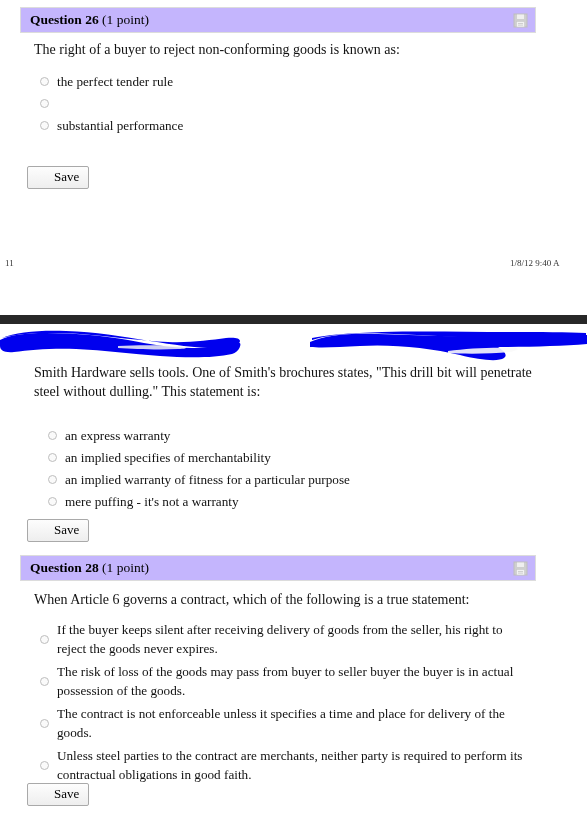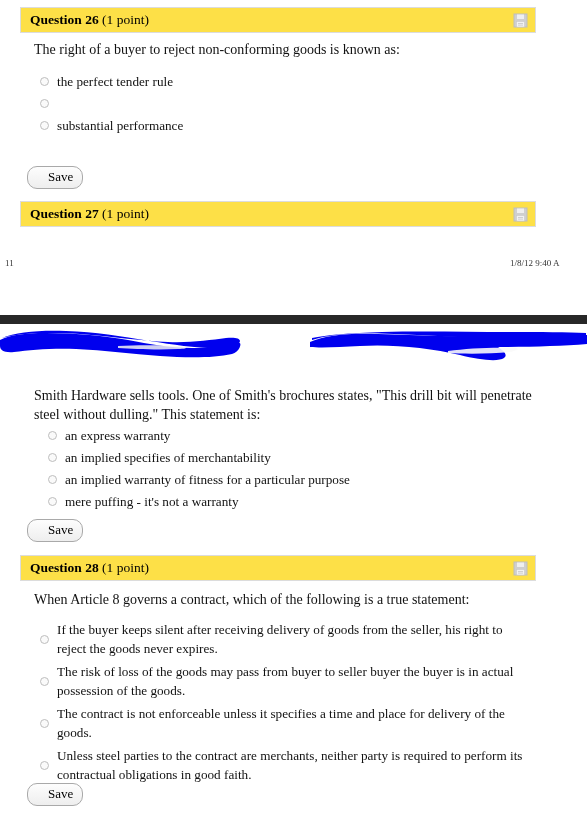--- a/index.html
+++ b/index.html
@@ -26,21 +26,21 @@
   }
 
   
   .q-header {
     position: absolute;
     left: 20px;
     width: 516px;
     height: 26px;
     box-sizing: border-box;
     border: 1px solid #dcdcdc;
-    background: #fde047;
+    background: #c4b5fd;
     display: flex;
     align-items: center;
     justify-content: space-between;
     padding: 0 7px 0 9px;
   }
   .q-title {
     font-size: 13.5px;
     line-height: 16px;
     white-space: nowrap;
   }
@@ -104,24 +104,24 @@
   
   .options.multi .option { margin-bottom: 4px; align-items: center; }
   .options.multi .opt-text { display: block; max-width: 478px; }
 
   
   .save-btn {
     position: absolute;
     font-family: "Liberation Serif", "DejaVu Serif", serif;
     font-size: 13px;
     line-height: 14px;
-    padding: 3px 9px 4px 20px;
+    padding: 3px 9px 4px 26px;
     background: linear-gradient(#fdfdfd, #eeeeee);
     border: 1px solid #a9a9a9;
-    border-radius: 10px;
+    border-radius: 2px;
     color: #000;
     cursor: pointer;
   }
 
   
   .footer-left, .footer-right {
     position: absolute;
     font-size: 9px;
     line-height: 11px;
     color: #333;
@@ -173,35 +173,20 @@
       <span class="radio"></span>
     </li>
     <li class="option">
       <span class="radio"></span>
       <span class="opt-text">substantial performance</span>
     </li>
   </ul>
 
   <button class="save-btn" style="left:27px; top:166px;">Save</button>
 
-  <div class="q-header" style="top:201px;">
-    <span class="q-title">
-      <span class="q-num">Question 27</span>
-      <span class="q-points">(1 point)</span>
-    </span>
-    <span class="disk-icon">
-      <svg width="15" height="15" viewBox="0 0 15 15" aria-hidden="true">
-        <rect x="1" y="1" width="13" height="13" fill="#cfcfcf" stroke="#bdbdbd" stroke-width="1"></rect>
-        <rect x="4" y="1.5" width="7" height="4.5" fill="#efefef"></rect>
-        <rect x="3.5" y="8.5" width="8" height="5.5" fill="#f2f2f2" stroke="#c8c8c8" stroke-width="0.6"></rect>
-        <rect x="5" y="10" width="5" height="1" fill="#cfcfcf"></rect>
-        <rect x="5" y="11.6" width="5" height="1" fill="#cfcfcf"></rect>
-      </svg>
-    </span>
-  </div>
 
   <div class="footer-left" style="left:5px; top:258px;">11</div>
   <div class="footer-right" style="left:510px; top:258px;">1/8/12 9:40 A</div>
 
   <div class="dark-bar" style="top:315px;"></div>
 
   <svg class="scribble" style="left:0px; top:328px;" width="250" height="32" aria-hidden="true">
     <path d="M0,12 C10,7 24,5 46,5 C78,5 104,8 128,12 C150,16 168,20 192,20
              C212,20 228,18 238,15 C243,13 240,24 232,26 C214,30 188,30 160,28
              C132,26 104,22 76,21 C52,20 30,22 14,24 C4,25 0,22 0,18 Z" fill="#0000ee"></path>
@@ -215,21 +200,21 @@
   <svg class="scribble" style="left:300px; top:326px;" width="287" height="38" aria-hidden="true">
     <path d="M10,16 C26,9 48,7 78,8 C120,9 160,11 208,11 C240,11 266,10 284,9
              L287,9 L287,18 C262,20 230,21 198,21 C204,25 208,29 204,32
              C198,36 180,34 160,29 C130,22 92,18 60,20 C40,21 22,22 10,21 Z" fill="#0000ee"></path>
     <path d="M12,14 C30,8 58,6 94,8 C140,10 186,13 232,13 C254,13 272,12 286,11
              L286,7 C268,6 240,6 210,6 C166,6 122,5 82,6 C50,7 26,9 12,12 Z" fill="#0000ee"></path>
     <path d="M148,25 C168,22 196,21 216,22 C220,23 216,25 210,26
              C190,28 164,28 148,27 Z" fill="#fafafa" opacity="0.9"></path>
   </svg>
 
-  <div class="q-body" style="left:34px; top:386px; width:505px;">Smith Hardware sells tools. One of Smith's brochures states, "This drill bit will penetrate steel without dulling." This statement is:</div>
+  <div class="q-body" style="left:34px; top:363px; width:505px;">Smith Hardware sells tools. One of Smith's brochures states, "This drill bit will penetrate steel without dulling." This statement is:</div>
 
   <ul class="options single" style="left:48px; top:424px;">
     <li class="option">
       <span class="radio"></span>
       <span class="opt-text">an express warranty</span>
     </li>
     <li class="option">
       <span class="radio"></span>
       <span class="opt-text">an implied specifies of merchantability</span>
     </li>
@@ -254,21 +239,21 @@
       <svg width="15" height="15" viewBox="0 0 15 15" aria-hidden="true">
         <rect x="1" y="1" width="13" height="13" fill="#cfcfcf" stroke="#bdbdbd" stroke-width="1"></rect>
         <rect x="4" y="1.5" width="7" height="4.5" fill="#efefef"></rect>
         <rect x="3.5" y="8.5" width="8" height="5.5" fill="#f2f2f2" stroke="#c8c8c8" stroke-width="0.6"></rect>
         <rect x="5" y="10" width="5" height="1" fill="#cfcfcf"></rect>
         <rect x="5" y="11.6" width="5" height="1" fill="#cfcfcf"></rect>
       </svg>
     </span>
   </div>
 
-  <div class="q-body" style="left:34px; top:590px; width:500px;">When Article 8 governs a contract, which of the following is a true statement:</div>
+  <div class="q-body" style="left:34px; top:590px; width:500px;">When Article 6 governs a contract, which of the following is a true statement:</div>
 
   <ul class="options multi" style="left:40px; top:620px;">
     <li class="option">
       <span class="radio"></span>
       <span class="opt-text">If the buyer keeps silent after receiving delivery of goods from the seller, his right to reject the goods never expires.</span>
     </li>
     <li class="option">
       <span class="radio"></span>
       <span class="opt-text">The risk of loss of the goods may pass from buyer to seller buyer the buyer is in actual possession of the goods.</span>
     </li>

